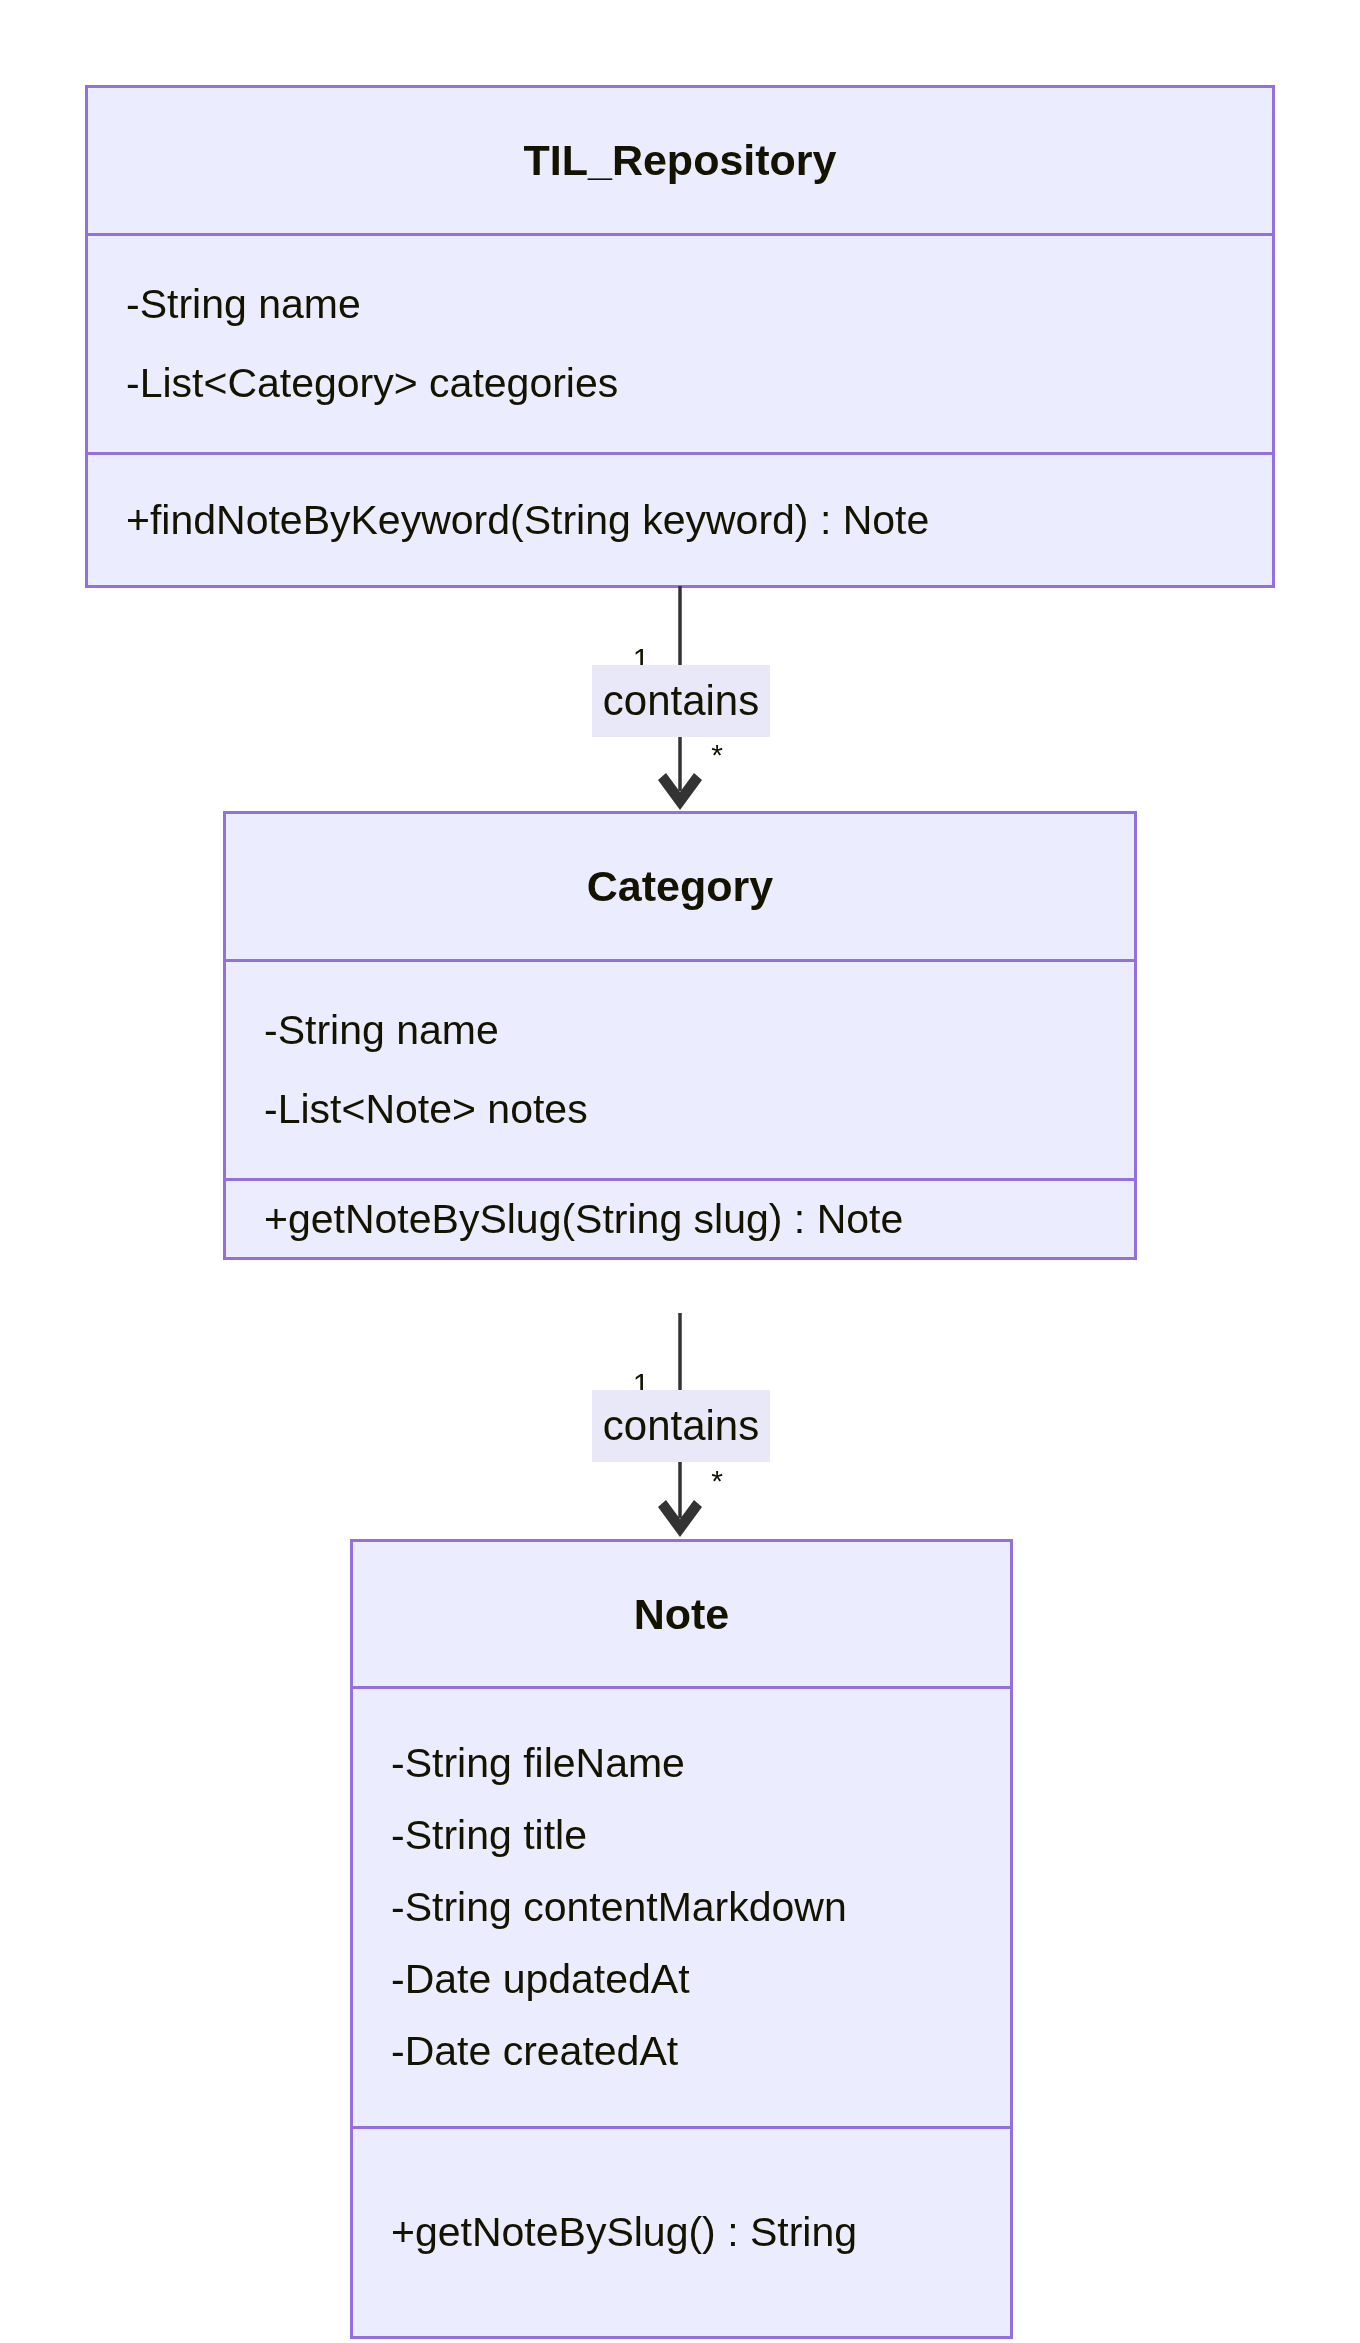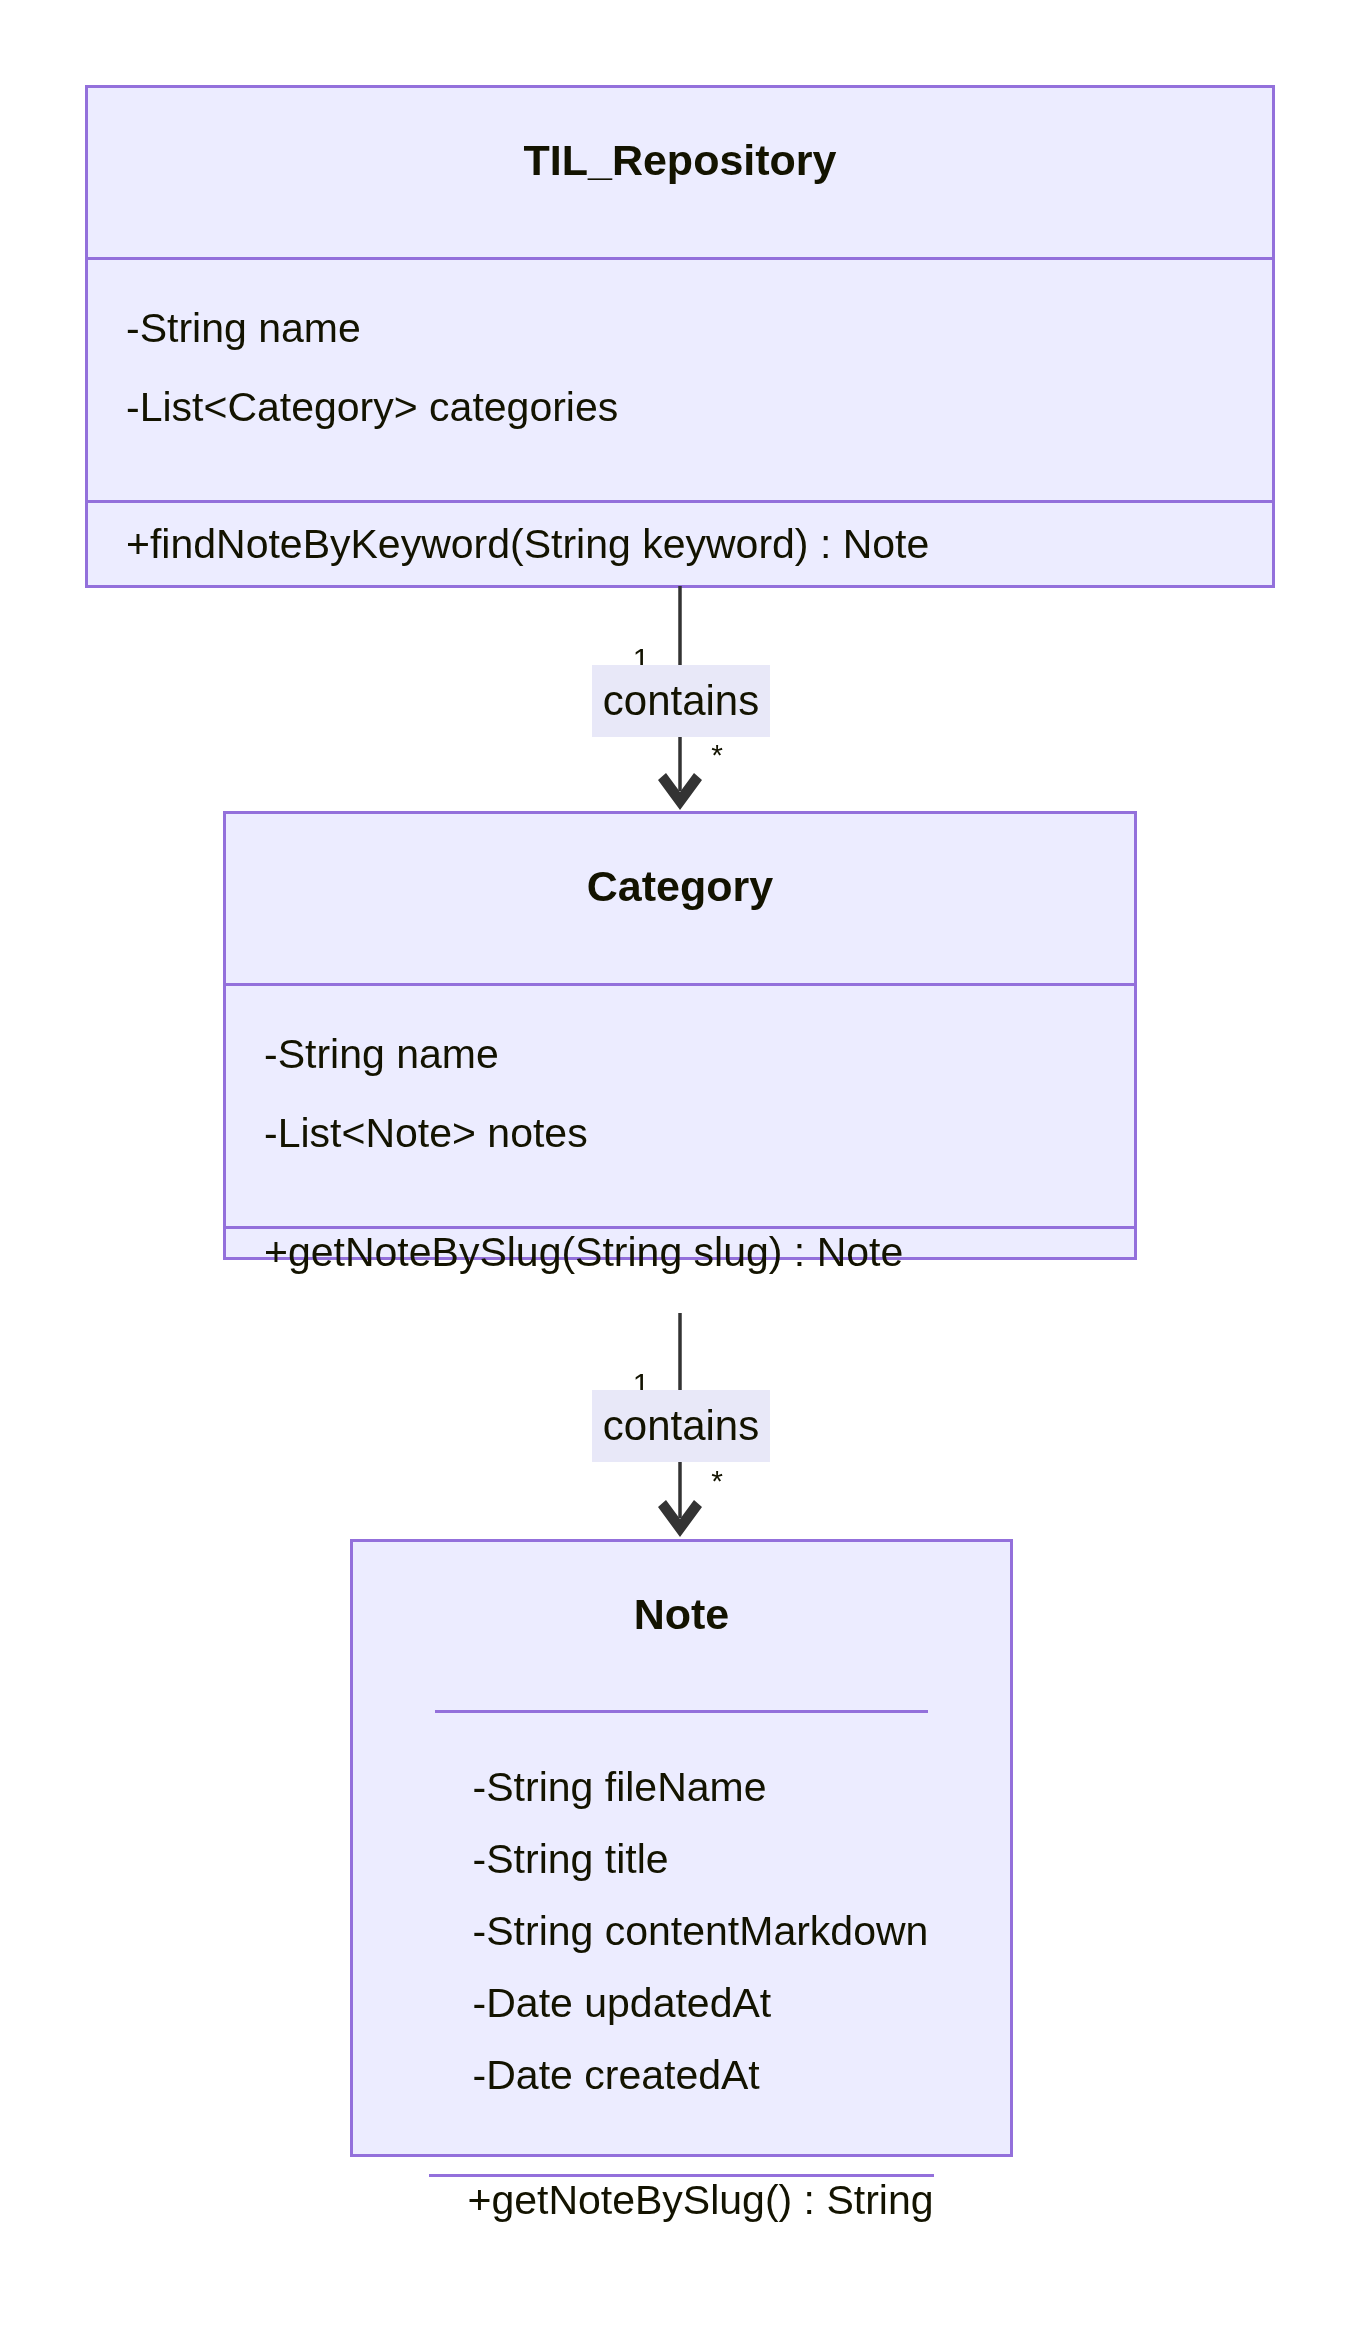--- a/index.html
+++ b/index.html
@@ -12,21 +12,20 @@
     color:#131300;
     overflow:hidden;
   }
   .class-box{
     position:absolute;
     box-sizing:border-box;
     background:#ECECFF;
     border:3.5px solid #9370DB;
     display:flex;
     flex-direction:column;
-    gap:24px;
   }
   .class-title{
     display:flex;align-items:center;justify-content:center;
     font-weight:bold;font-size:43px;
     flex:0 0 auto;
   }
   .class-attrs{
     box-sizing:border-box;
     border-top:3px solid #9370DB;
     display:flex;flex-direction:column;justify-content:center;
@@ -96,21 +95,21 @@
   </div>
 
   <svg class="connector" style="left:655px;top:1313px;" width="50" height="226" viewBox="0 0 50 226">
     <line x1="25" y1="0" x2="25" y2="205" stroke="#333333" stroke-width="3.5"></line>
     <path d="M25 224 L3 194 L11 187 L25 206 L39 187 L47 194 Z" fill="#333333"></path>
   </svg>
   <div class="cardinality" style="left:619px;top:1362px;">1</div>
   <div class="edge-label" style="left:592px;top:1390px;width:178px;height:72px;">contains</div>
   <div class="cardinality" style="left:695px;top:1459px;">*</div>
 
-  <div class="class-box" style="left:350px;top:1539px;width:663px;height:618px;align-items:center;">
+  <div class="class-box" style="left:350px;top:1539px;width:663px;height:800px;">
     <div class="class-title" style="height:144px;">Note</div>
     <div class="class-attrs attrs-tight" style="height:440px;">
       <div class="member">-String fileName</div>
       <div class="member">-String title</div>
       <div class="member">-String contentMarkdown</div>
       <div class="member">-Date updatedAt</div>
       <div class="member">-Date createdAt</div>
     </div>
     <div class="class-methods">
       <div class="member">+getNoteBySlug() : String</div>

